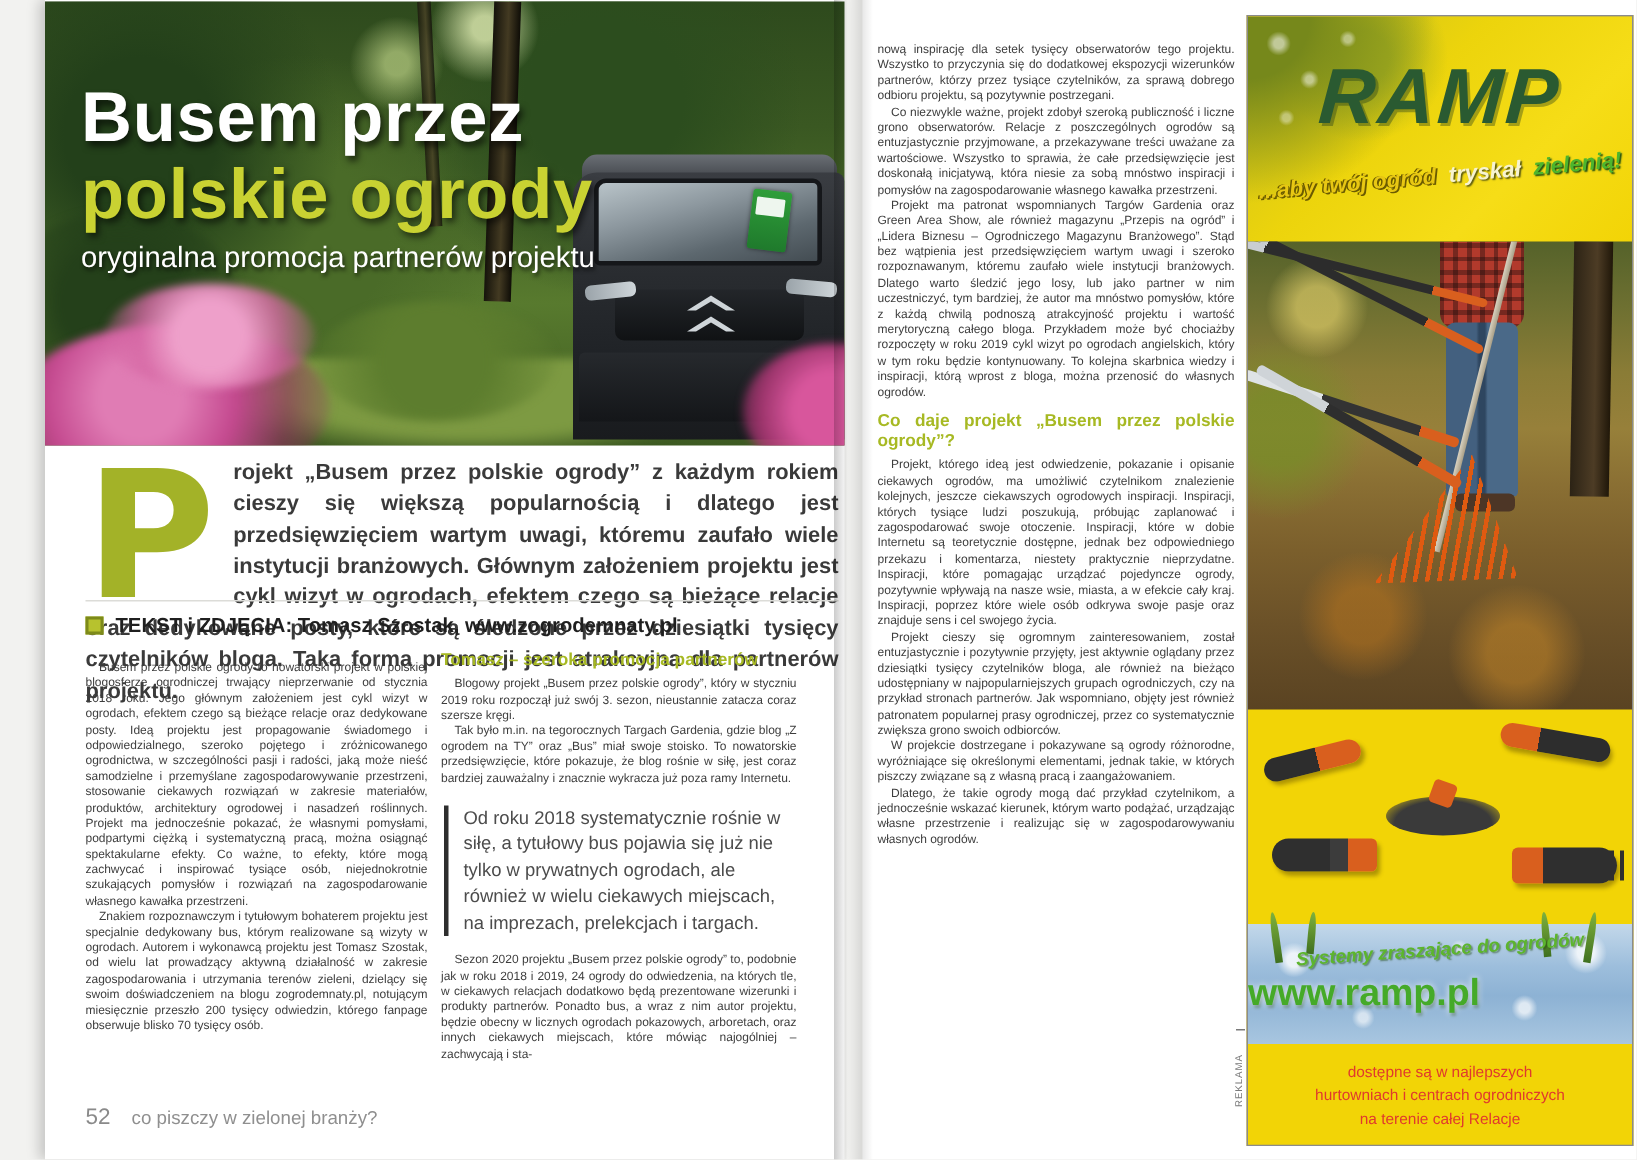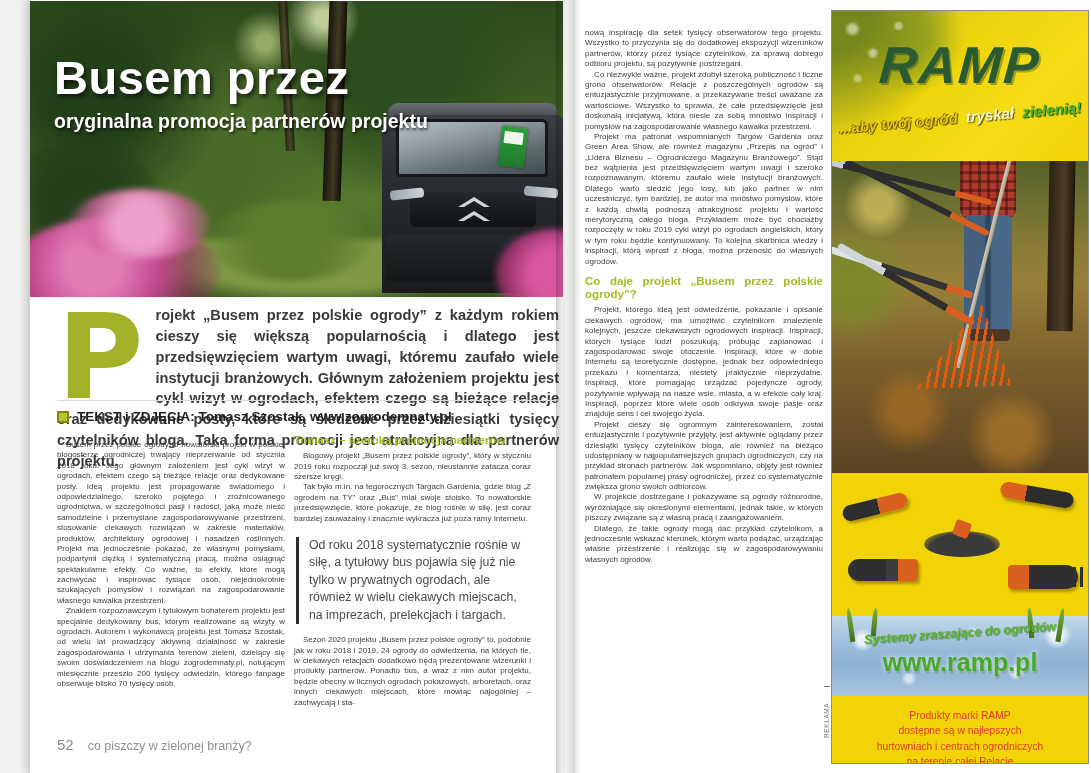--- a/index.html
+++ b/index.html
@@ -42,21 +42,21 @@
   .van-sticker-inner { position:absolute; left:3px; top:5px; width:19px; height:12px; background:#eef6ee; border-radius:1px; }
   .van-grille { position:absolute; left:28px; top:96px; width:126px; height:34px; background:linear-gradient(180deg,#23262a,#101214); border-radius:6px; }
   .van-chevrons { position:absolute; left:46px; top:2px; width:36px; height:30px; }
   .van-headlight { position:absolute; width:34px; height:10px; background:linear-gradient(90deg,#9aa3a9,#cfd6da); border-radius:4px; transform:rotate(-6deg); }
   .hl-left { left:8px; top:92px; } .hl-right { left:142px; top:90px; transform:rotate(5deg); }
   .van-bumper { position:absolute; left:4px; top:138px; width:174px; height:46px; background:linear-gradient(180deg,#26292d,#141619); border-radius:4px 4px 0 0; }
 
   .hero-titles { position:absolute; left:24px; top:52px; }
   .title1 { font-size:47px; font-weight:800; color:#ffffff; letter-spacing:.5px; line-height:1.08; text-shadow:2px 3px 5px rgba(0,0,0,.65); }
   .title2 { font-size:47px; font-weight:800; color:#c9d232; letter-spacing:.5px; line-height:1.08; text-shadow:2px 3px 5px rgba(0,0,0,.6); }
-  .hero-sub { margin-top:6px; font-size:19.5px; font-weight:700; color:#ffffff; text-shadow:1px 2px 3px rgba(0,0,0,.7); }
+  .hero-sub { margin-top:6px; font-size:19.5px; font-weight:400; color:#ffffff; text-shadow:1px 2px 3px rgba(0,0,0,.7); }
 
   
   .intro { position:absolute; left:27px; top:305px; width:502px; font-size:14.6px; line-height:1.43; font-weight:700; color:#3a3a3a; text-align:justify; }
   .dropcap { float:left; font-size:118px; line-height:.78; font-weight:800; color:#a3b228; margin:6px 12px 0 0; font-family:"DejaVu Sans", sans-serif; }
   .rule { position:absolute; left:27px; top:400px; width:502px; height:1px; background:#dcdcd8; }
   .byline { position:absolute; left:27px; top:409px; width:502px; display:flex; align-items:center; gap:8px; font-size:13.5px; font-weight:700; color:#1f1f1f; }
   .byline-sq { width:12px; height:12px; background:#b7c22e; border:2px solid #7d8a1a; }
 
   
   .bodytext { font-size:8px; line-height:1.3; color:#3d3d3d; text-align:justify; }
@@ -136,21 +136,21 @@
       radial-gradient(circle at 88% 24%, rgba(255,255,255,.8) 0 2.4%, rgba(255,255,255,0) 6%),
       radial-gradient(circle at 72% 70%, rgba(255,255,255,.7) 0 1.8%, rgba(255,255,255,0) 4.5%),
       radial-gradient(circle at 30% 78%, rgba(255,255,255,.6) 0 1.6%, rgba(255,255,255,0) 4%),
       radial-gradient(circle at 55% 20%, rgba(255,255,255,.55) 0 1.4%, rgba(255,255,255,0) 3.6%),
       linear-gradient(180deg, #c3d8ea 0%, #9dbedc 35%, #8db2d4 60%, #a8c6e0 100%); }
   .blade { position:absolute; width:5px; height:34px; background:linear-gradient(180deg,#7fb13c,#3f7020); border-radius:50% 50% 0 0; top:-8px; }
   .b1{left:16px; transform:rotate(-8deg);} .b2{left:40px; transform:rotate(5deg); height:28px;}
   .b3{left:196px; transform:rotate(-5deg); height:30px;} .b4{left:226px; transform:rotate(9deg);}
   .ad-tagline { position:absolute; left:0; top:10px; width:100%; text-align:center; font-size:12.5px; font-weight:800; font-style:italic;
                 color:#5cb52d; text-shadow:1px 1px 1px rgba(30,70,10,.5); transform:rotate(-4deg); }
-  .ad-url { position:absolute; left:0; top:32px; width:100%; text-align:center; font-size:25px; font-weight:800;
+  .ad-url { position:absolute; left:0; top:32px; width:100%; font-size:25px; font-weight:800;
             color:#45aa28; text-shadow:0 0 5px rgba(255,255,255,.9), 1px 2px 2px rgba(20,60,10,.4); }
 
   .ad-footer { position:absolute; left:0; top:685px; width:100%; height:69px; background:#f2d406; text-align:center;
                font-size:10.3px; line-height:1.5; color:#e03a2d; padding-top:12px; }
 </style>
 </head>
 <body>
 
 <div class="spread">
 
@@ -183,20 +183,21 @@
         <div class="van-bumper">
           
           
         </div>
       </div>
 
       <div class="bush bush-pink3"></div>
 
       <div class="hero-titles">
         <div class="title1">Busem przez</div>
+        <div class="title2">polskie ogrody</div>
         <div class="hero-sub">oryginalna promocja partnerów projektu</div>
       </div>
     </div>
 
     <div class="intro">
       <span class="dropcap">P</span><span>rojekt „Busem przez polskie ogrody” z każdym rokiem cieszy się większą popularnością i dlatego jest przedsięwzięciem wartym uwagi, któremu zaufało wiele instytucji branżowych. Głównym założeniem projektu jest cykl wizyt w ogrodach, efektem czego są bieżące relacje oraz dedykowane posty, które są śledzone przez dziesiątki tysięcy czytelników bloga. Taka forma promocji jest atrakcyjna dla partnerów projektu.</span>
     </div>
 
     <div class="rule"></div>
 
@@ -275,21 +276,20 @@
       <div class="ad-water">
         <div class="blade b1"></div>
         <div class="blade b2"></div>
         <div class="blade b3"></div>
         <div class="blade b4"></div>
         <div class="ad-tagline">Systemy zraszające do ogrodów</div>
         <div class="ad-url">www.ramp.pl</div>
       </div>
 
       <div class="ad-footer">
-        <div>Produkty marki RAMP</div>
         <div>dostępne są w najlepszych</div>
         <div>hurtowniach i centrach ogrodniczych</div>
         <div>na terenie całej Relacje</div>
       </div>
     </div>
   </div>
 
   <div class="gutter"></div>
 </div>
 

